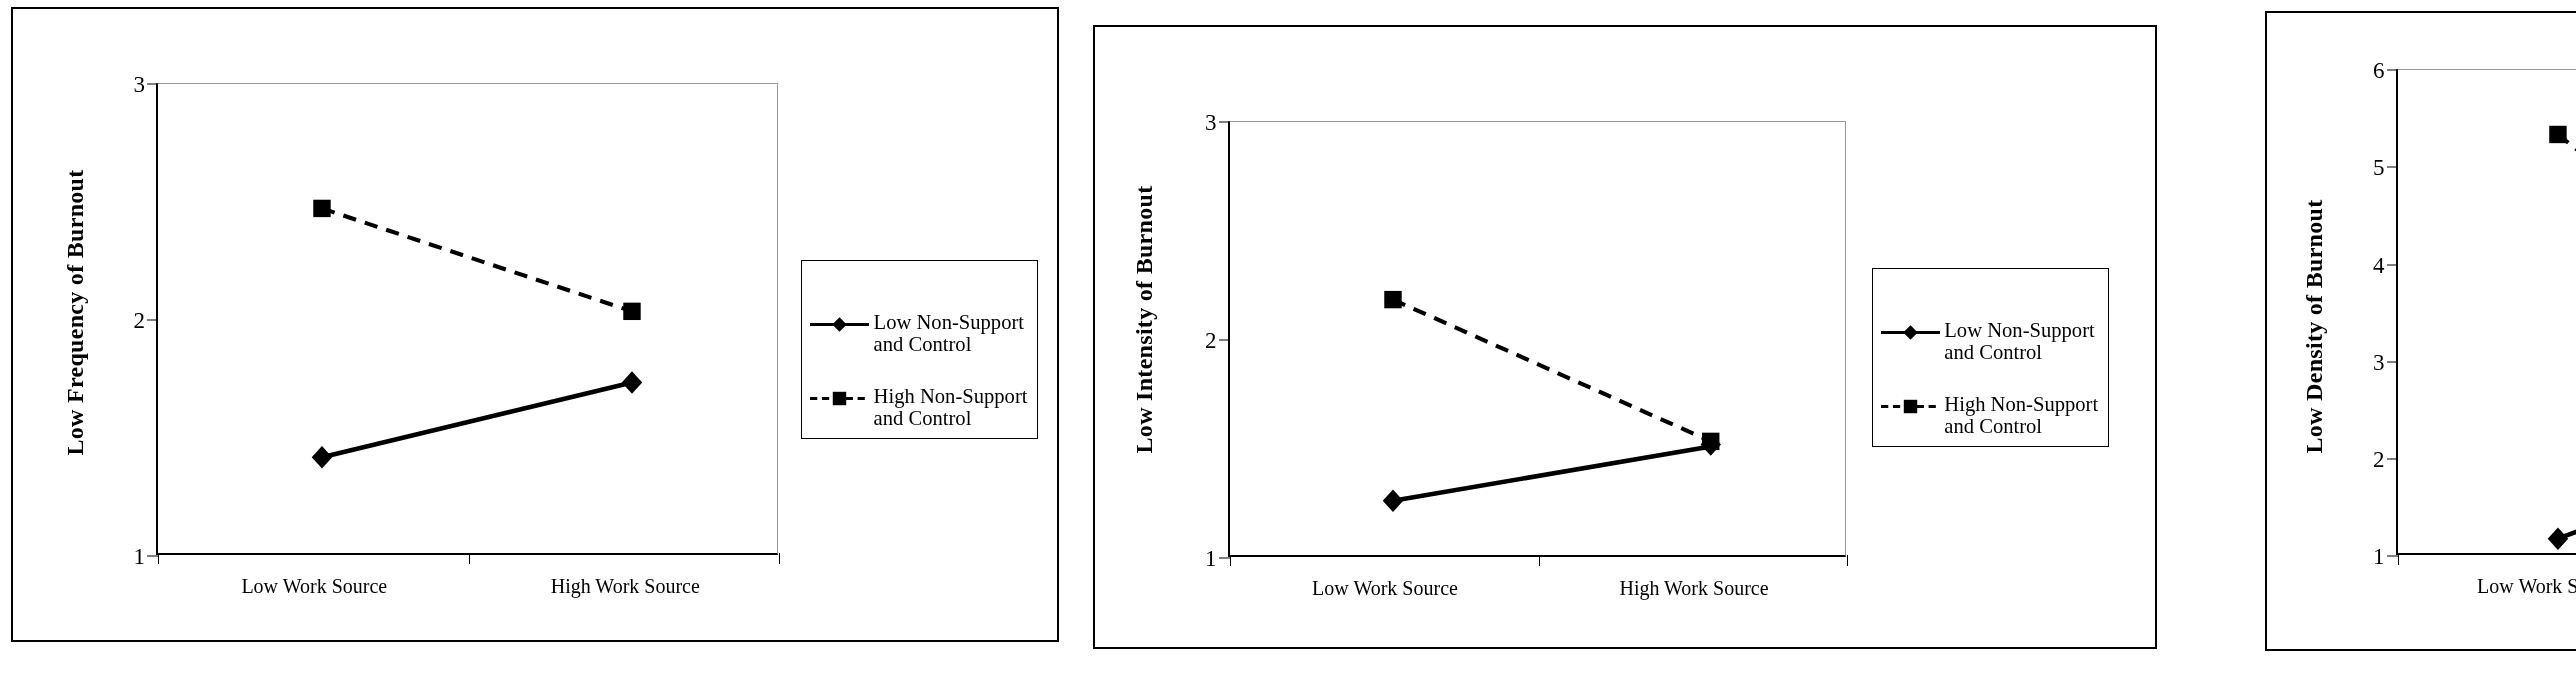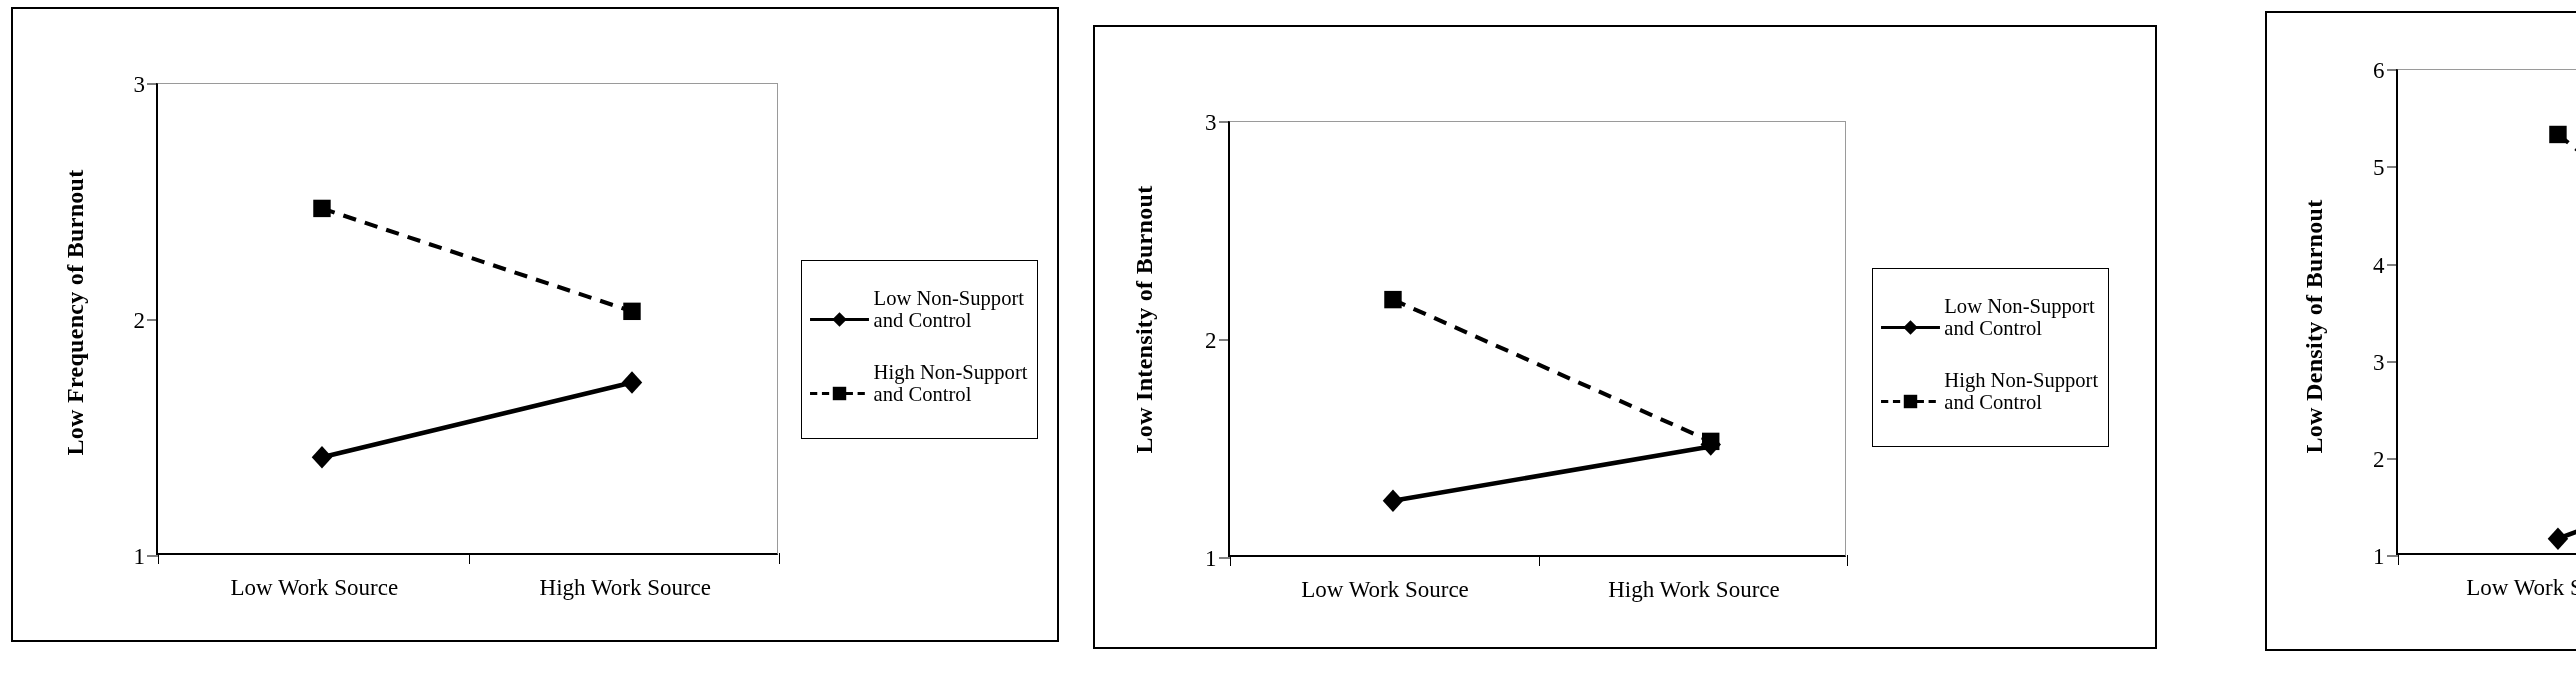--- a/index.html
+++ b/index.html
@@ -83,39 +83,40 @@
     position: absolute;
     top: 100%;
     width: 0;
     height: 11.3px;
     border-left: 1.5px solid #000000;
   }
   .xtick-label {
     position: absolute;
     top: 100%;
     transform: translateX(-50%);
-    font-size: 23px;
+    font-size: 20px;
     line-height: 1;
     white-space: nowrap;
     color: #000000;
   }
   
   .legend-box {
     position: absolute;
     border: 1.5px solid #000000;
     background: #ffffff;
     box-sizing: border-box;
     padding: 0;
   }
   .legend-entry {
     position: absolute;
     display: flex;
-    align-items: flex-end;
+    align-items: flex-start;
     left: 7.2px;
     right: 3.1px;
+    margin-top: 24px;
   }
   .legend-key {
     flex: 0 0 auto;
     width: 61px;
     height: 23px;
     position: relative;
     margin-top: 2.1px;
   }
   .legend-label {
     flex: 1 1 auto;

